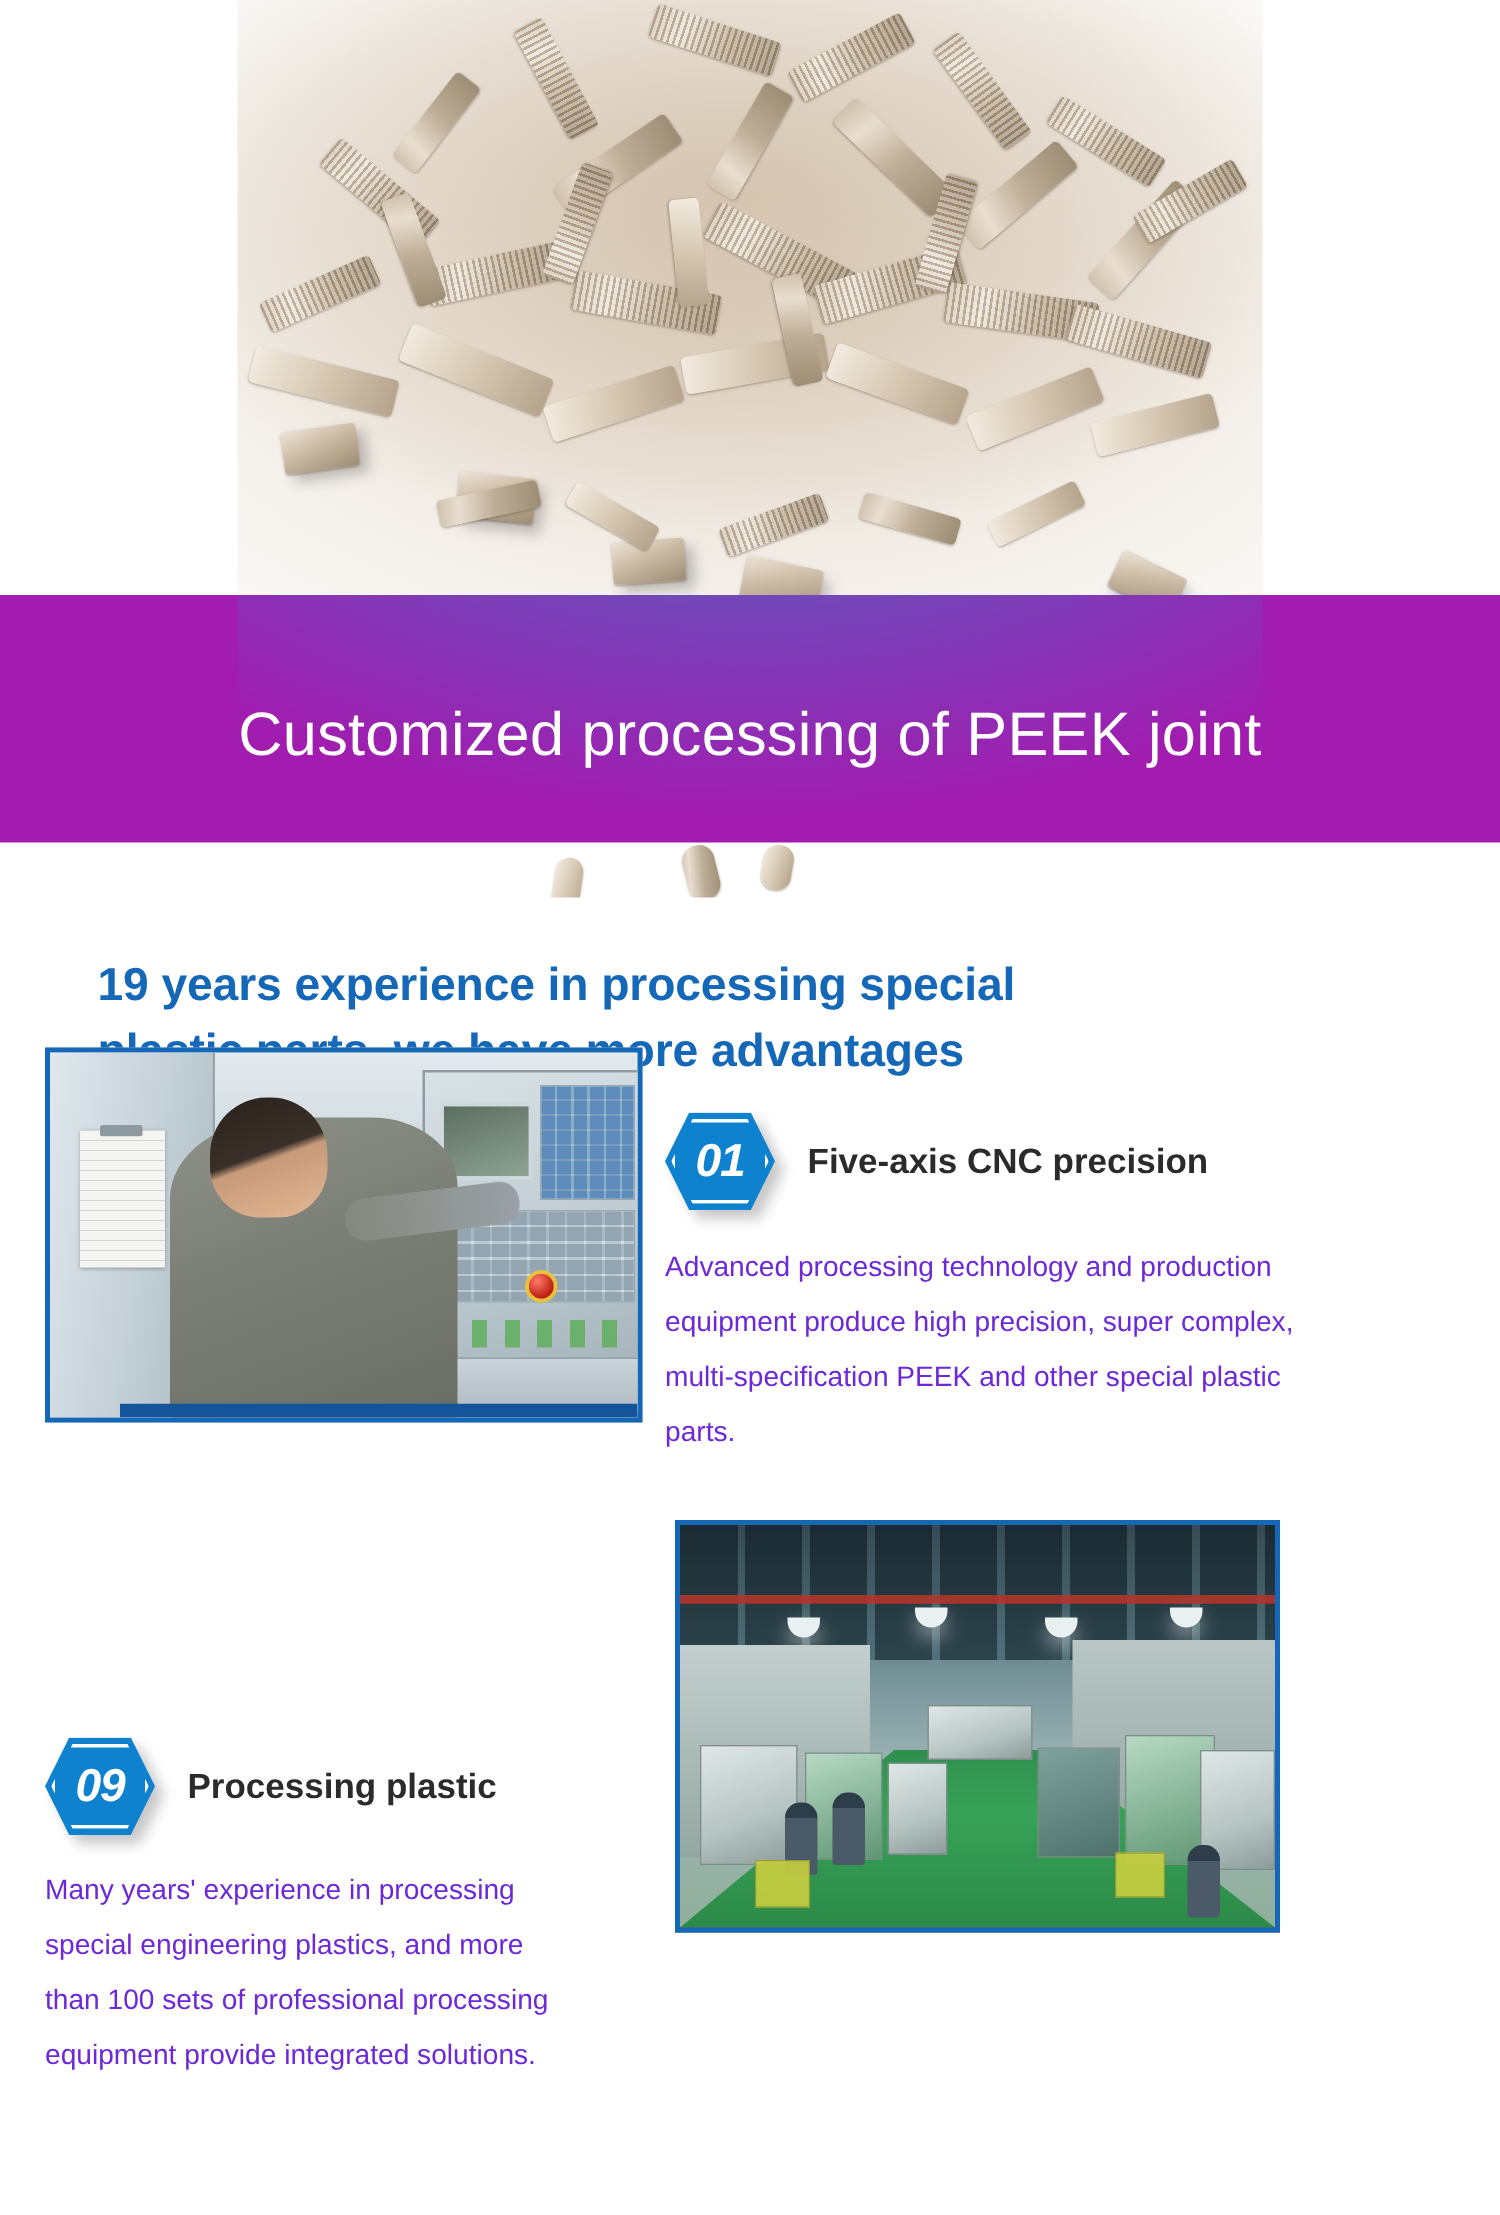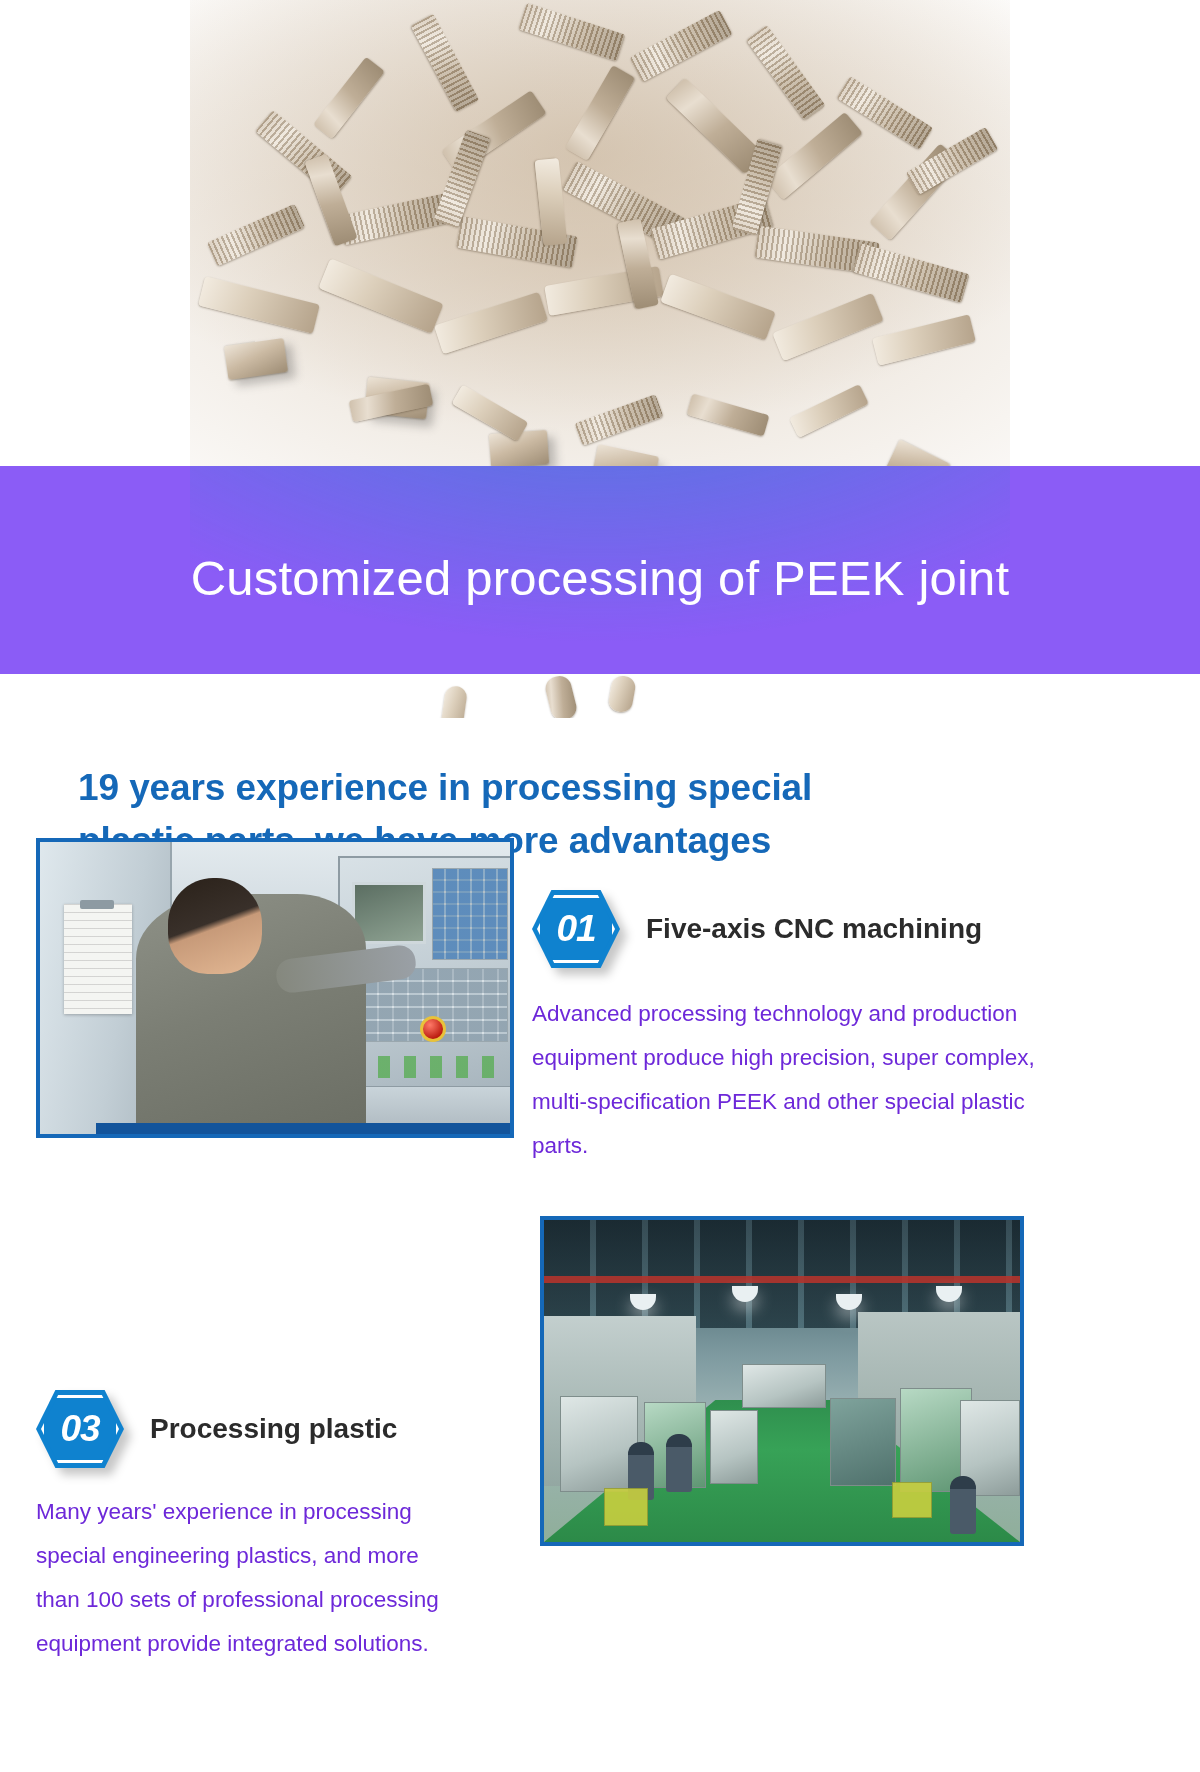--- a/index.html
+++ b/index.html
@@ -39,22 +39,22 @@
       linear-gradient(100deg,#cfc0ac 0%,#ece3d6 25%,#bcab93 60%,#9a8971 100%);
   }
   .pin.hex {
     background:linear-gradient(160deg,#ece3d6 0%,#cbbaa3 45%,#9e8d75 100%);
     border-radius:3px;
   }
   .pin.lt { background:linear-gradient(100deg,#f2ebe0 0%,#dccfbb 40%,#b5a38b 100%); }
 
   
   .banner {
-    position:absolute; left:0; top:466px; width:1200px; height:224px;
-    background:#8b5cf6;
+    position:absolute; left:0; top:476px; width:1200px; height:224px;
+    background:#a21caf;
     overflow:hidden;
   }
   .banner-wash {
     position:absolute; left:190px; top:-466px; width:820px; height:660px;
     background:
       radial-gradient(ellipse 110% 75% at 50% 42%, rgba(42,140,205,.95), rgba(11,130,208,0) 74%),
       radial-gradient(ellipse 80% 55% at 47% 28%, rgba(70,160,215,.85), rgba(11,130,208,0) 70%);
     opacity:.85;
   }
   .banner-inner {
@@ -353,31 +353,31 @@
     </div>
   </div>
 
   <div class="feat1-body">
     <div class="badge-row">
       <div class="hex">
         <div class="hex-shape"></div>
         <div class="hex-inner"></div>
         <div class="hex-num">01</div>
       </div>
-      <div class="feat-title">Five-axis CNC machining</div>
+      <div class="feat-title">Five-axis CNC precision</div>
     </div>
     <div class="feat-text">Advanced processing technology and production equipment produce high precision, super complex, multi-specification PEEK and other special plastic parts.</div>
   </div>
 
   <div class="feat2-body">
     <div class="badge-row">
       <div class="hex">
         <div class="hex-shape"></div>
         <div class="hex-inner"></div>
-        <div class="hex-num">03</div>
+        <div class="hex-num">09</div>
       </div>
       <div class="feat-title">Processing plastic</div>
     </div>
     <div class="feat-text">Many years' experience in processing special engineering plastics, and more than 100 sets of professional processing equipment provide integrated solutions.</div>
   </div>
 
   <div class="feat2-photo">
     <div class="ph shop">
       <div class="s-ceiling"></div>
       <div class="s-red"></div>

